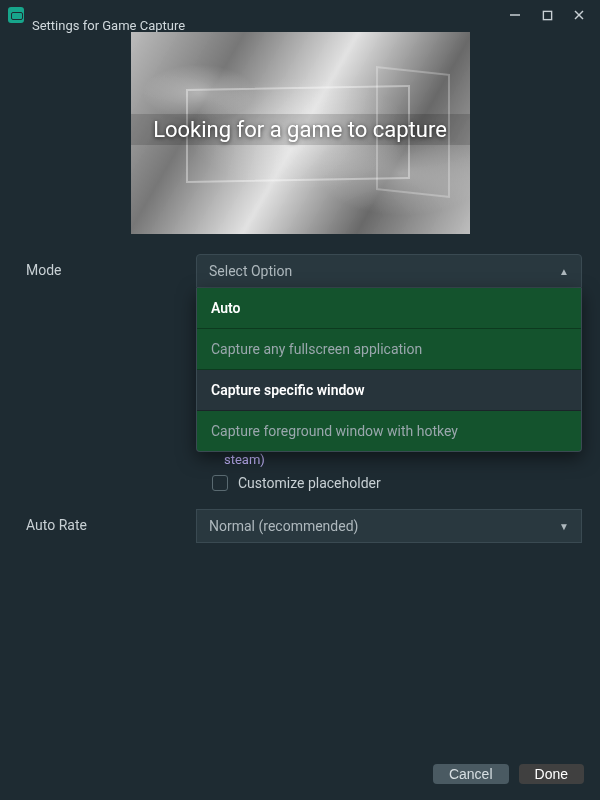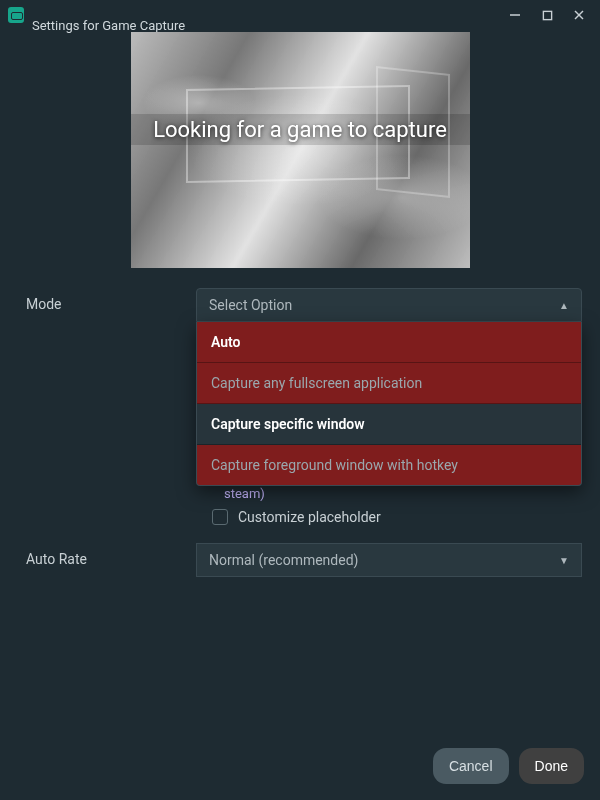--- a/index.html
+++ b/index.html
@@ -35,21 +35,21 @@
     border: 1.5px solid #1e2b32;
     border-radius: 2px;
   }
   .titlebar .title { font-size: 13px; color: #d0d8dc; flex: 1; margin-top: 20px; }
   .win-controls { display: flex; gap: 18px; align-items: center; margin-right: 6px; }
   .win-btn { width: 14px; height: 14px; display: flex; align-items: center; justify-content: center; color: #c8d0d4; cursor: pointer; }
 
   .preview-wrap { display: flex; justify-content: center; padding: 2px 0 0 0; }
   .preview {
     width: 339px;
-    height: 236px;
+    height: 202px;
     background: linear-gradient(120deg, #b9b9b9 0%, #777 25%, #ddd 50%, #6a6a6a 75%, #bbb 100%);
     position: relative;
     overflow: hidden;
     filter: grayscale(1) contrast(1.05);
   }
   .preview::before, .preview::after {
     content: "";
     position: absolute;
     border: 2px solid rgba(255,255,255,0.35);
   }
@@ -91,21 +91,21 @@
     justify-content: space-between;
     cursor: pointer;
   }
   .select.open { border-radius: 4px 4px 0 0; }
   .select .arrow { font-size: 10px; color: #aeb8bd; }
 
   .dropdown {
     position: absolute;
     top: 34px;
     left: 0; right: 0;
-    background: #7f1d1d;
+    background: #14532d;
     border: 1px solid #3a4a52;
     border-top: none;
     border-radius: 0 0 4px 4px;
     box-shadow: 0 6px 18px rgba(0,0,0,0.5);
     z-index: 10;
     overflow: hidden;
   }
   .dropdown .item {
     padding: 12px 14px;
     font-size: 14px;
@@ -132,23 +132,23 @@
   .check-label { font-size: 14px; color: #c8d0d4; }
 
   .footer {
     position: absolute;
     right: 16px;
     bottom: 16px;
     display: flex;
     gap: 10px;
   }
   .btn {
-    height: 36px;
+    height: 20px;
     padding: 0 16px;
-    border-radius: 13px;
+    border-radius: 4px;
     font-size: 14px;
     display: flex;
     align-items: center;
     cursor: pointer;
     border: none;
   }
   .btn.cancel { background: #4a5a62; color: #d7dfe3; }
   .btn.done { background: #404040; color: #fff; font-weight: 500; }
 </style>
 </head>

